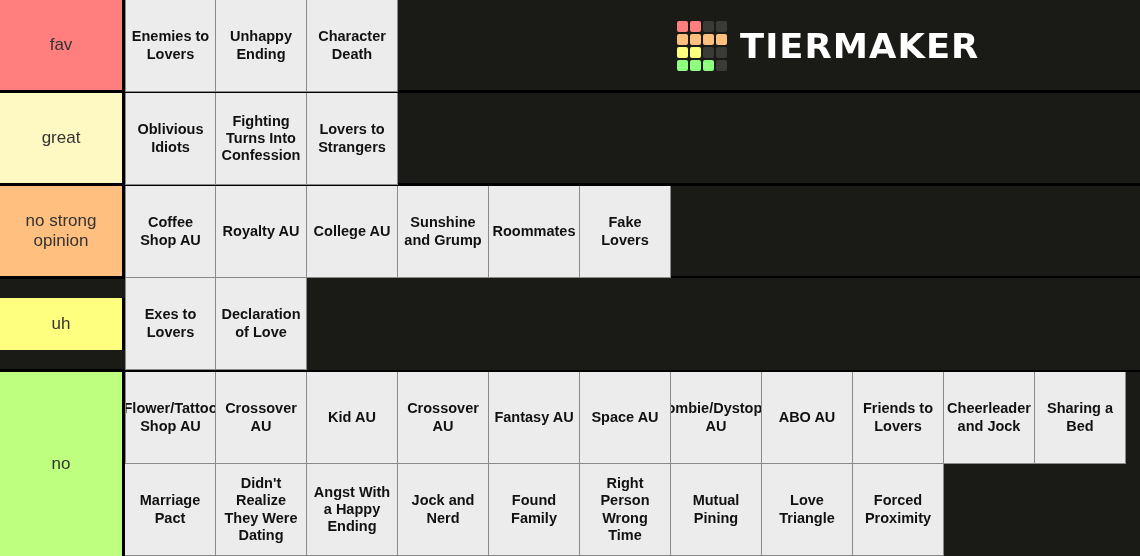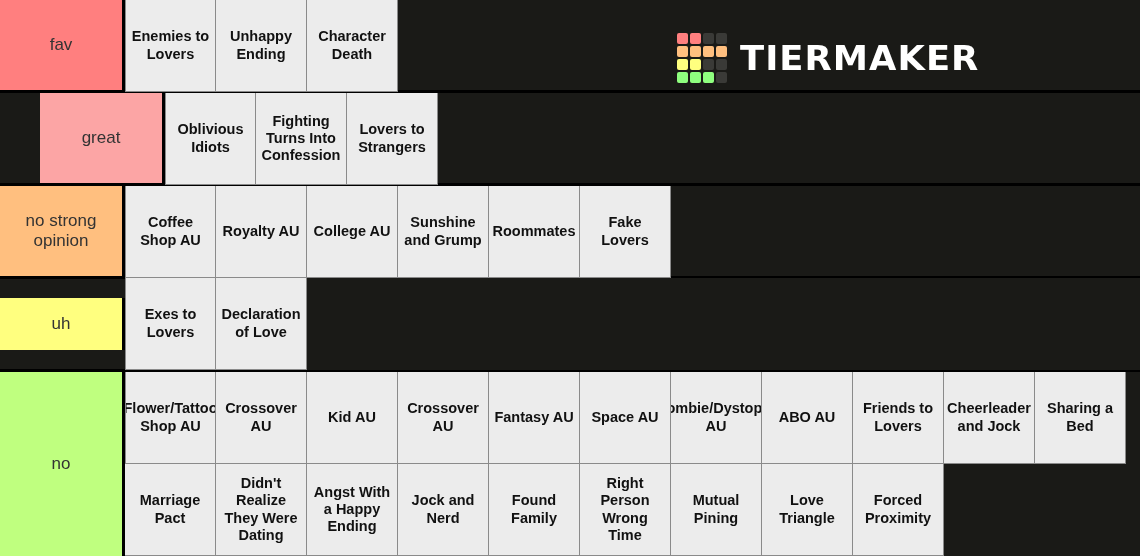--- a/index.html
+++ b/index.html
@@ -17,21 +17,21 @@
     height: 556px;
     background: #1a1a17;
     position: relative;
     display: flex;
     flex-direction: column;
   }
 
   
   .header-band {
     position: absolute;
-    top: 16px;
+    top: 4px;
     left: 0;
     width: 988px;
     height: 93px;
     pointer-events: none;
   }
   .logo {
     position: absolute;
     right: 18px;
     top: 17px;
     display: flex;
@@ -158,21 +158,21 @@
         <div class="tier-tiles">
           <div class="tile">Enemies to
 Lovers</div>
           <div class="tile">Unhappy
 Ending</div>
           <div class="tile">Character
 Death</div>
         </div>
       </div>
       <div class="tier-row r-great">
-        <div class="tier-label" style="background: #fca5a5; margin-left: 40px;">great</div>
+        <div class="tier-label" style="background: #fef9c3;">great</div>
         <div class="tier-tiles">
           <div class="tile">Oblivious
 Idiots</div>
           <div class="tile">Fighting
 Turns Into
 Confession</div>
           <div class="tile">Lovers to
 Strangers</div>
         </div>
       </div>

